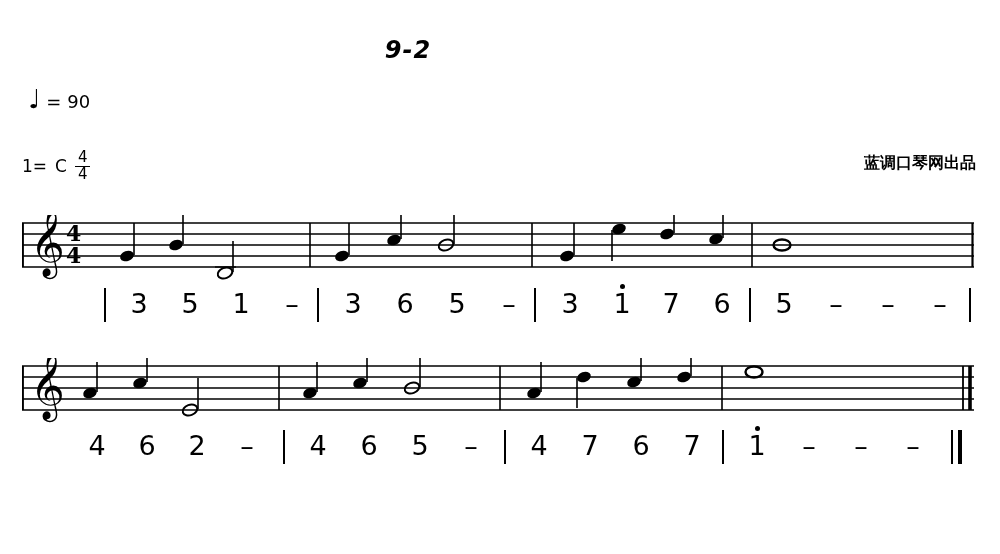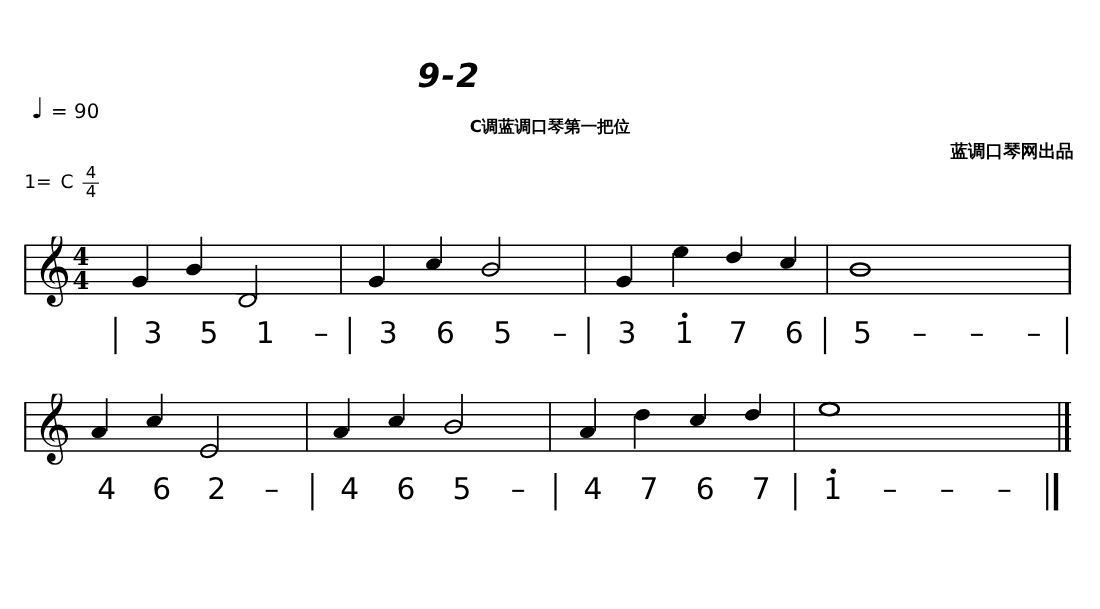--- a/index.html
+++ b/index.html
@@ -16,25 +16,25 @@
     width: 1000px;
     height: 554px;
     background: #ffffff;
     overflow: hidden;
   }
 
   
   .title {
     position: absolute;
     left: 0;
-    top: 52px;
+    top: 36px;
     width: 816px;
     text-align: center;
     font-family: "DejaVu Sans", sans-serif;
-    font-size: 30px;
+    font-size: 24px;
     font-weight: bold;
     font-style: italic;
     letter-spacing: 1px;
   }
   .subtitle {
     position: absolute;
     left: 0;
     top: 106px;
     width: 1000px;
     text-align: center;
@@ -73,21 +73,21 @@
     flex-direction: column;
     align-items: center;
     line-height: 1.05;
     font-size: 15px;
   }
   .frac .num { border-bottom: 1.5px solid #000; padding: 0 3px; }
   .frac .den { padding: 0 3px; }
   .credit {
     position: absolute;
     right: 24px;
-    top: 128px;
+    top: 153px;
     font-family: Liberation Serif, serif;
     font-size: 16px;
     font-weight: bold;
   }
 
   
   .system {
     position: absolute;
     left: 22px;
     width: 952px;
@@ -132,21 +132,20 @@
 
 <div id="sheet">
 
   <div class="tempo">
     <span class="note-glyph">♩</span>
     <span>=</span>
     <span>90</span>
   </div>
 
   <div class="title">9-2</div>
-  <div class="subtitle">C调蓝调口琴第一把位</div>
 
   <div class="keysig">
     <span>1=</span>
     <span>C</span>
     <span class="frac">
       <span class="num">4</span>
       <span class="den">4</span>
     </span>
   </div>
 

